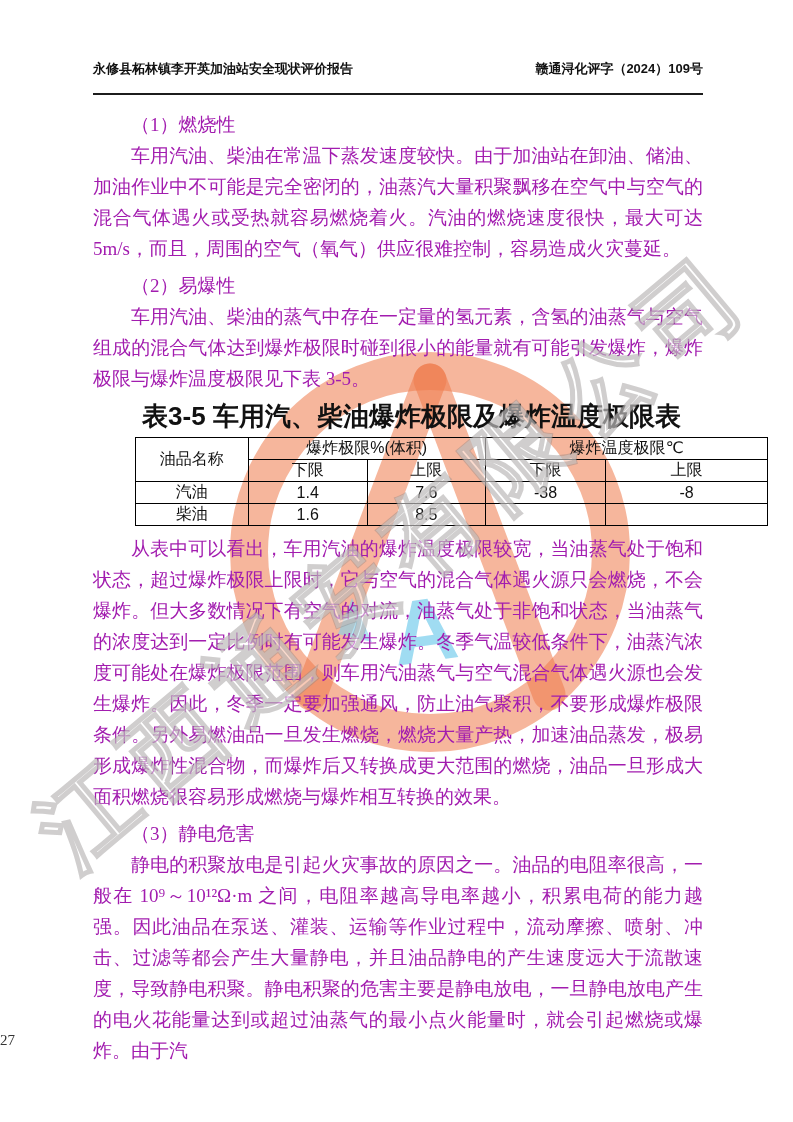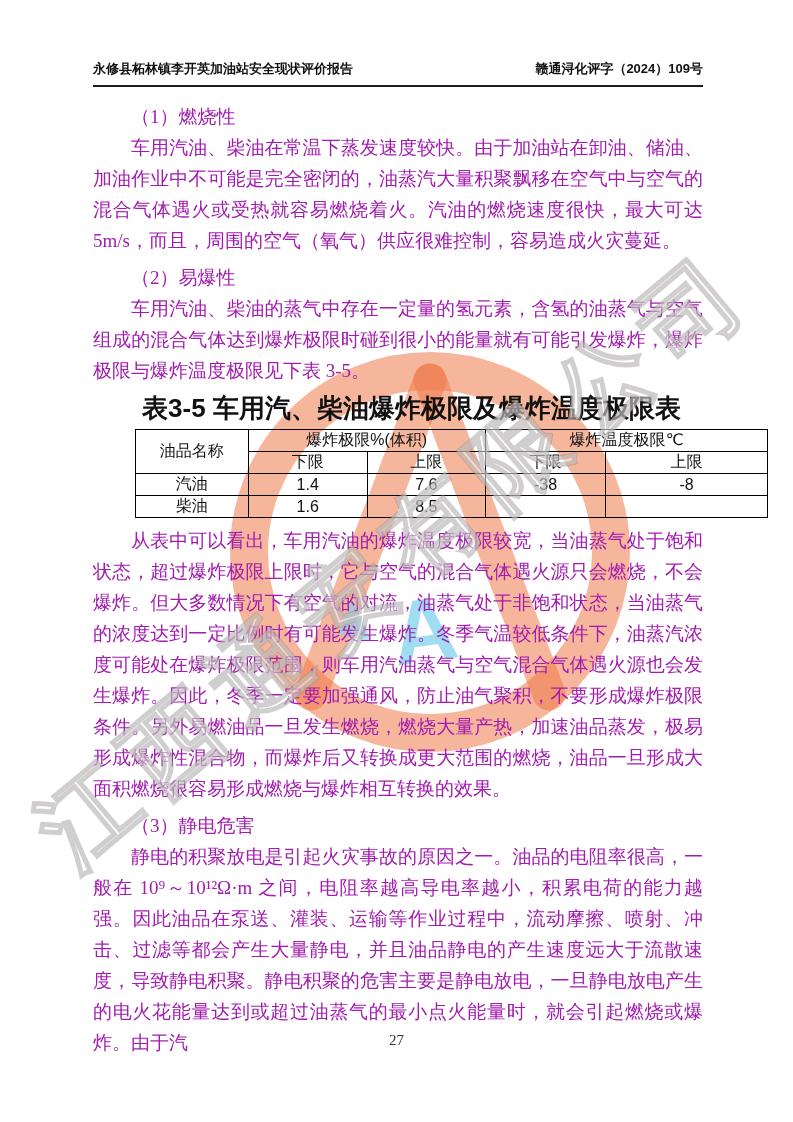--- a/index.html
+++ b/index.html
@@ -24,21 +24,21 @@
     color:rgba(255,255,255,0.50);
     -webkit-text-stroke:2px rgba(138,132,132,0.40);
     font-family:"Liberation Sans","DejaVu Sans",sans-serif;
   }
   
   .content{position:absolute;left:93px;top:60px;width:610px;z-index:2;}
   .doc-header{
     display:flex;justify-content:space-between;align-items:flex-end;
     font-family:"Liberation Sans","DejaVu Sans",sans-serif;
     font-weight:bold;font-size:13px;color:#111;
-    border-bottom:2px solid #1c1c1c;padding-bottom:7px;
+    border-bottom:2px solid #1c1c1c;padding-bottom:15px;
   }
   .h,.para{
     margin:0;font-size:19px;line-height:31px;text-indent:2em;
     text-align:justify;color:#a21caf;
   }
   .h{margin-top:6px;}
   .first-block{margin-top:14px;}
   .table-title{
     margin:5px 0 3px 42px;width:553px;text-align:center;
     font-weight:bold;font-size:26px;color:#111;
@@ -50,21 +50,21 @@
     font-size:16px;color:#111;
   }
   table.limits td{
     border:1.5px solid #000;text-align:center;vertical-align:middle;
     height:21px;padding:0 2px;
   }
   td.c-name{width:98px;}
   td.c-a{width:104px;} td.c-b{width:103px;} td.c-c{width:105px;} td.c-d{width:143px;}
   .p-after{margin-top:7px;}
   .footer{
-    position:absolute;left:0;top:1032px;width:100%;text-align:center;
+    position:absolute;left:0;top:1032px;width:100%;text-align:left;
     font-size:15px;color:#333;z-index:2;
     font-family:"Liberation Serif","DejaVu Serif",serif;
   }
 </style>
 </head>
 <body>
 
 <div class="page">
 
   <div class="wm-under">

